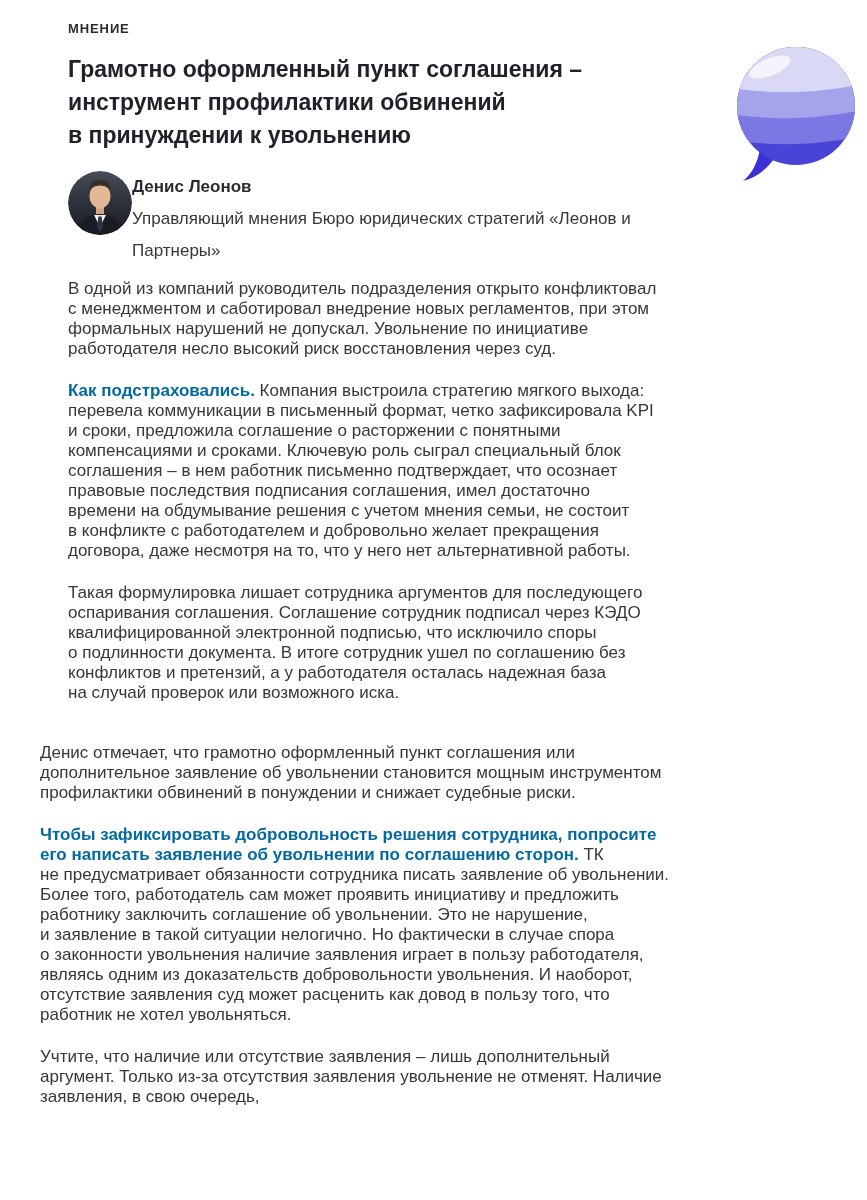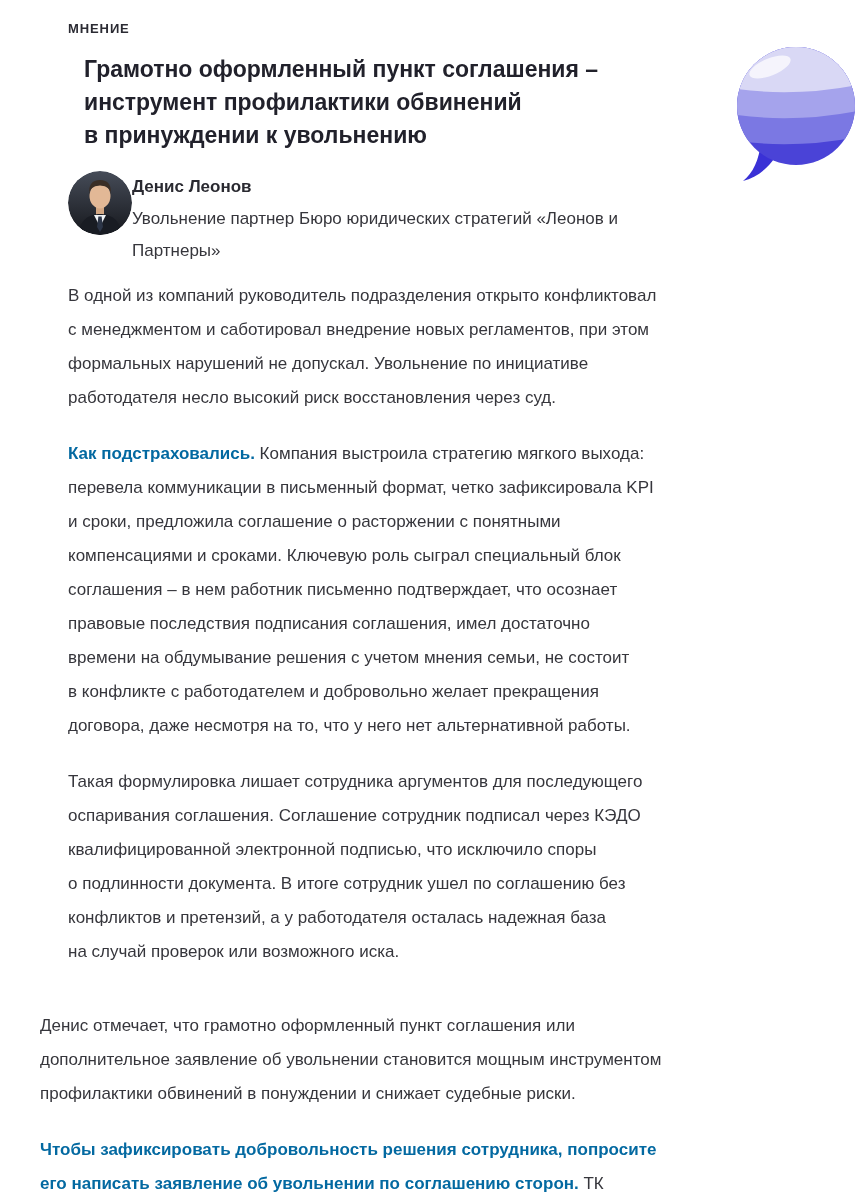--- a/index.html
+++ b/index.html
@@ -13,33 +13,33 @@
   }
   .page { position: relative; width: 700px; height: 1200px; }
 
   
   .opinion { position: relative; padding: 21px 40px 0 68px; }
   .kicker {
     font-size: 13px; font-weight: 700; letter-spacing: 0.9px;
     color: #2b2b33; text-transform: uppercase;
   }
   .title {
-    margin: 17px 0 0 16px;
+    margin: 17px 0 0 0;
     font-size: 23px; line-height: 33px; font-weight: 700;
     color: #21212b; max-width: 658px;
   }
   .author { display: flex; align-items: flex-start; margin-top: 19px; }
   .avatar {
     width: 64px; height: 64px; border-radius: 50%;
     overflow: hidden; flex: 0 0 64px;
   }
   .avatar svg { display: block; width: 64px; height: 64px; }
   .author-text { font-size: 17px; line-height: 32px; max-width: 560px; color: #36363c; }
   .author-name { font-weight: 700; color: #2a2a31; }
-  .paras .para { font-size: 17px; line-height: 34px; margin: 22px 0 0 0; }
+  .paras .para { font-size: 17px; line-height: 20px; margin: 22px 0 0 0; }
   .paras .para b { font-weight: 700; color: #0369a1; }
   .opinion .paras { max-width: 676px; }
   .opinion .paras .para:first-child { margin-top: 12px; }
 
   
   .bubble { position: absolute; left: 729px; top: 46px; width: 133px; height: 138px; }
   .bubble svg { display: block; width: 133px; height: 138px; }
 
   
   .article { padding: 0 27px 0 40px; margin-top: 40px; }
@@ -93,21 +93,21 @@
             <path d="M10 64 C12 48 22 43 32 43 C42 43 52 48 54 64 Z" fill="#191c23"></path>
             <path d="M26 44 L32 56 L38 44 Z" fill="#eef1f4"></path>
             <path d="M30.4 45.5 L33.6 45.5 L35 56 L32 61 L29 56 Z" fill="#2c3547"></path>
             <ellipse cx="32" cy="25" rx="10.5" ry="12.5" fill="#e2b896"></ellipse>
             <path d="M21 24 Q20 9 32 9 Q44 9 43 24 Q43 15 32 14.5 Q21 15 21 24 Z" fill="#3a2e26"></path>
           </g>
         </svg>
       </div>
       <div class="author-text">
         <div class="author-name">Денис Леонов</div>
-        <div class="author-role">Увольнение партнер Бюро юридических стратегий «Леонов и Партнеры»</div>
+        <div class="author-role">Управляющий мнения Бюро юридических стратегий «Леонов и Партнеры»</div>
       </div>
     </div>
 
     <div class="paras">
         <p class="para"><span>В&nbsp;одной из&nbsp;компаний руководитель подразделения открыто конфликтовал с&nbsp;менеджментом и&nbsp;саботировал внедрение новых регламентов, при этом формальных нарушений не&nbsp;допускал. Увольнение по&nbsp;инициативе работодателя несло высокий риск восстановления через суд.</span></p>
         <p class="para"><b>Как подстраховались. </b><span>Компания выстроила стратегию мягкого выхода: перевела коммуникации в&nbsp;письменный формат, четко зафиксировала KPI и&nbsp;сроки, предложила соглашение о&nbsp;расторжении с&nbsp;понятными компенсациями и&nbsp;сроками. Ключевую роль сыграл специальный блок соглашения – в&nbsp;нем работник письменно подтверждает, что осознает правовые последствия подписания соглашения, имел достаточно времени на&nbsp;обдумывание решения с&nbsp;учетом мнения семьи, не&nbsp;состоит в&nbsp;конфликте с&nbsp;работодателем и&nbsp;добровольно желает прекращения договора, даже несмотря на&nbsp;то, что у&nbsp;него нет альтернативной работы.</span></p>
         <p class="para"><span>Такая формулировка лишает сотрудника аргументов для последующего оспаривания соглашения. Соглашение сотрудник подписал через КЭДО квалифицированной электронной подписью, что исключило споры о&nbsp;подлинности документа. В&nbsp;итоге сотрудник ушел по&nbsp;соглашению без конфликтов и&nbsp;претензий, а&nbsp;у&nbsp;работодателя осталась надежная база на&nbsp;случай проверок или возможного иска.</span></p>
       </div>
   </section>
 

